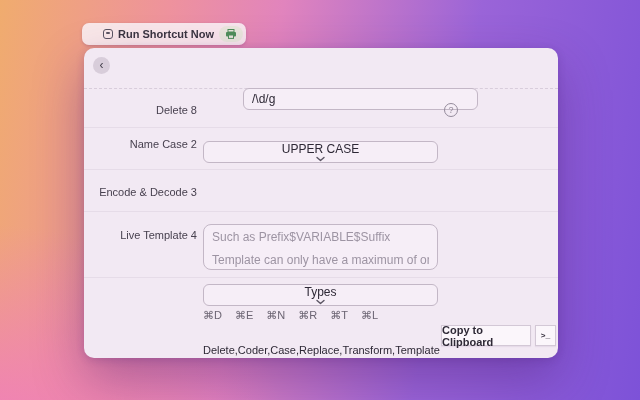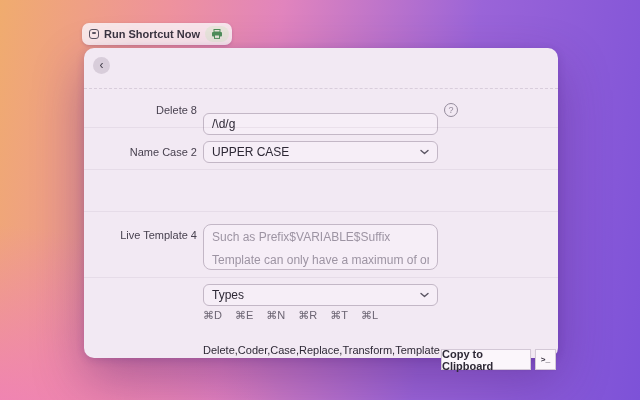--- a/index.html
+++ b/index.html
@@ -10,21 +10,21 @@
     background:
       radial-gradient(90% 95% at -5% 108%, rgba(240,122,195,0.9) 0%, rgba(240,122,195,0) 55%),
       linear-gradient(100deg, #f0ac6e 0%, #ee929d 24%, #e184bd 40%, #9a64d8 68%, #7d52d8 100%);
   }
 
   
   .pill {
     position:absolute; left:82px; top:23px; height:22px;
     display:flex; align-items:center; gap:5px;
     background:rgba(250,241,245,0.88);
-    border-radius:7px; padding:0 3px 0 7px;
+    border-radius:7px; padding:0 3px 0 21px;
     box-shadow:0 1px 3px rgba(90,40,110,0.25);
     cursor:default;
   }
   .pill-label { font-size:11px; font-weight:600; color:#3a3540; white-space:nowrap; }
   .sq-icon {
     width:10px; height:10px; border:1.2px solid #5a5462; border-radius:3px;
     position:relative; flex:0 0 auto;
   }
   .sq-icon::after {
     content:""; position:absolute; left:2px; top:1.5px; width:4px; height:2px;
@@ -57,21 +57,21 @@
   .control {
     position:absolute; left:119px; width:235px; height:22px;
     background:#f6eef7; border:1px solid #c3b7c6; border-radius:6px;
     font-size:12px; color:#2d2835;
   }
   input.control {
     padding:0 8px; outline:none; font-family:"Liberation Sans", sans-serif;
   }
   .select {
     display:flex; align-items:center; justify-content:space-between;
-    padding:0 8px; cursor:pointer;
+    padding:0 8px; cursor:pointer;flex-direction:column;
   }
   .chev { display:flex; align-items:center; flex:0 0 auto; }
   .help {
     position:absolute; left:360px; width:14px; height:14px; border-radius:50%;
     border:1px solid #948b9b; color:#948b9b; font-size:9px; line-height:12px;
     text-align:center; cursor:pointer;
   }
   .textarea {
     position:absolute; left:119px; top:176px; width:235px; height:46px;
     background:#f6eef7; border:1px solid #c3b7c6; border-radius:8px;
@@ -86,21 +86,20 @@
   }
   .result {
     position:absolute; left:119px; top:296px; font-size:11px; color:#2e2936; white-space:nowrap;
   }
   .btn {
     position:absolute; top:277px; height:21px;
     background:#fbf6fb; border:1px solid #d3c8d6; border-radius:0;
     display:flex; align-items:center; justify-content:center;
     font-size:11px; font-weight:600; color:#2e2936; cursor:pointer;
     box-shadow:0 1px 1px rgba(90,60,110,0.08);
-    margin-top:24px;
   }
   .btn-copy { left:357px; width:90px; }
   .btn-term { left:451px; width:21px; font-family:"Liberation Mono", monospace; font-size:8px; font-weight:700; color:#3a3442; }
 </style>
 </head>
 <body>
 
 <div class="pill">
   <span class="sq-icon"></span>
   <span class="pill-label">Run Shortcut Now</span>
@@ -112,35 +111,36 @@
     </svg>
   </span>
 </div>
 
 <div class="window">
 
   <div class="back-btn">‹</div>
   <div class="sep-dashed" style="top:40px"></div>
 
   <div class="flabel" style="top:51px">Delete 8</div>
-  <input class="control" style="top: 65px;" value="/\d/g">
+  <input class="control" style="top: 40px; margin-left: 40px;" value="/\d/g">
   <div class="help" style="top:55px">?</div>
   <div class="sep" style="top:79px"></div>
 
-  <div class="flabel" style="top:93px">Name Case 2</div>
+  <div class="flabel" style="top:85px">Name Case 2</div>
   <div class="control select" style="top:93px">
     <span>UPPER CASE</span>
     <span class="chev">
       <svg width="9" height="6" viewBox="0 0 9 6">
           <polyline points="1,1.5 4.5,4.5 8,1.5" fill="none" stroke="#5a5462" stroke-width="1.4" stroke-linecap="round" stroke-linejoin="round"></polyline>
         </svg>
     </span>
   </div>
   <div class="sep" style="top:121px"></div>
 
+  <div class="flabel" style="top:133px">Encode &amp; Decode 3</div>
   <div class="sep" style="top:163px"></div>
 
   <div class="flabel" style="top:176px">Live Template 4</div>
   <div class="textarea">
     <div class="ph">Such as Prefix$VARIABLE$Suffix</div>
     <div class="ph ph2">Template can only have a maximum of one "Input" variable</div>
   </div>
   <div class="sep" style="top:229px"></div>
 
   <div class="control select" style="top:236px">

